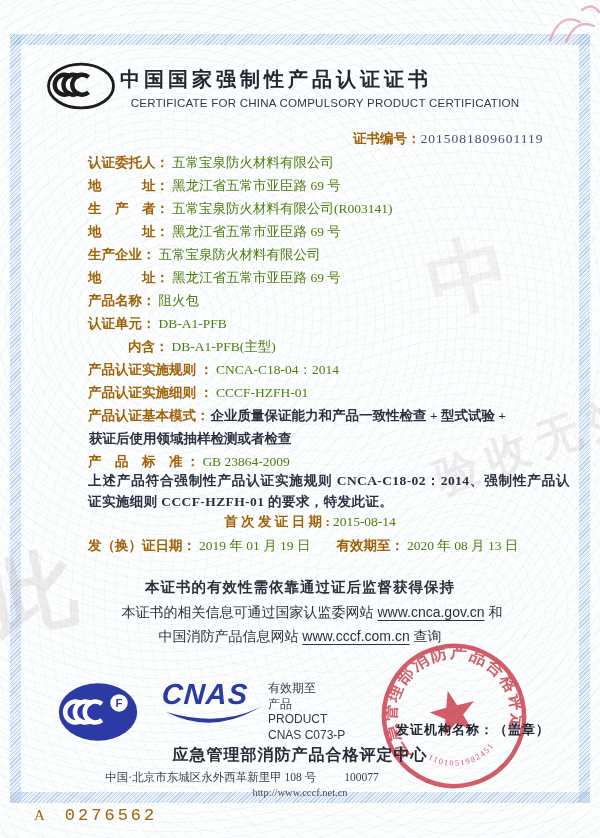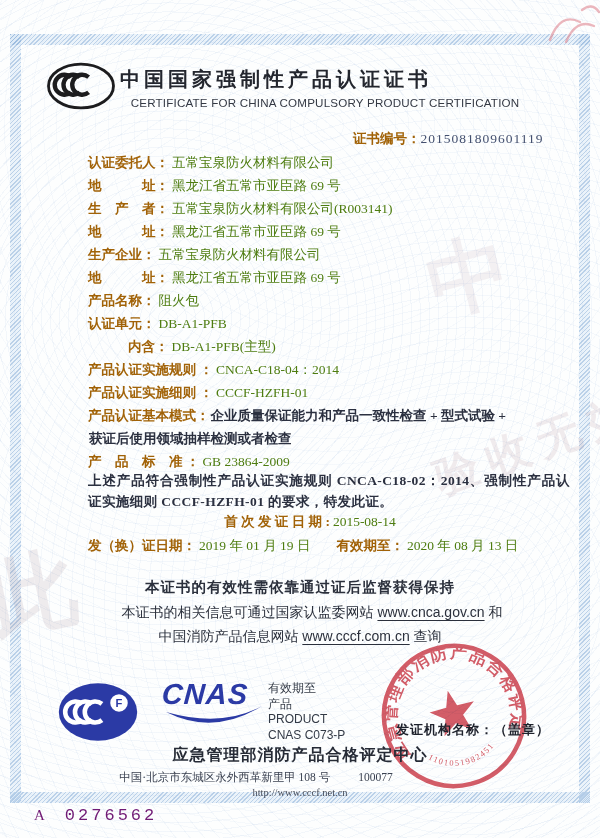--- a/index.html
+++ b/index.html
@@ -67,26 +67,26 @@
   .cnas-swoosh{position:absolute;left:2px;top:26px;width:100px;height:26px;}
   .accred{position:absolute;left:268px;top:681px;font-family:"Liberation Sans",sans-serif;
     font-size:12px;line-height:15.5px;color:#333a46;}
   .seal{position:absolute;left:378px;top:640px;width:152px;height:152px;
     opacity:.88;mix-blend-mode:multiply;transform:rotate(-14deg);}
   .issuer{position:absolute;left:396px;top:721px;font-size:13px;font-weight:bold;
     color:#1e222c;letter-spacing:1px;white-space:nowrap;z-index:5;}
   .orgname{position:absolute;left:0;top:745px;width:600px;text-align:center;
     font-family:"Liberation Sans",sans-serif;font-weight:bold;font-size:16px;
     letter-spacing:1px;color:#262b36;}
-  .addr{position:absolute;left:14px;top:770px;width:484px;text-align:center;
+  .addr{position:absolute;left:0;top:770px;width:484px;text-align:center;
     font-size:11.5px;color:#3a4150;white-space:nowrap;}
   .addr .pc{margin-left:28px;}
   .website{position:absolute;left:0;top:787px;width:600px;text-align:center;
     font-size:10.5px;color:#434a58;}
-  .serial{position:absolute;left:34px;top:806px;color:#701a75;white-space:nowrap;text-align:right;}
+  .serial{position:absolute;left:34px;top:806px;color:#a16207;white-space:nowrap;text-align:right;}
   .serial .pfx{font-size:15px;}
   .serial .no{font-family:"Liberation Mono",monospace;font-size:17px;letter-spacing:3px;margin-left:20px;}
 
   .wm{position:absolute;pointer-events:none;font-weight:bold;}
   .wm1{left:-10px;top:536px;font-size:86px;color:rgba(140,105,125,.13);transform:rotate(-12deg);}
   .wm2{left:428px;top:222px;font-size:82px;color:rgba(140,105,125,.09);transform:rotate(-15deg);}
   .wm3{left:430px;top:414px;font-size:44px;letter-spacing:10px;color:rgba(150,100,115,.12);
        transform:rotate(-20deg);white-space:nowrap;}
   .flourish{position:absolute;right:-2px;top:0;width:60px;height:48px;opacity:.55;}
 </style>

